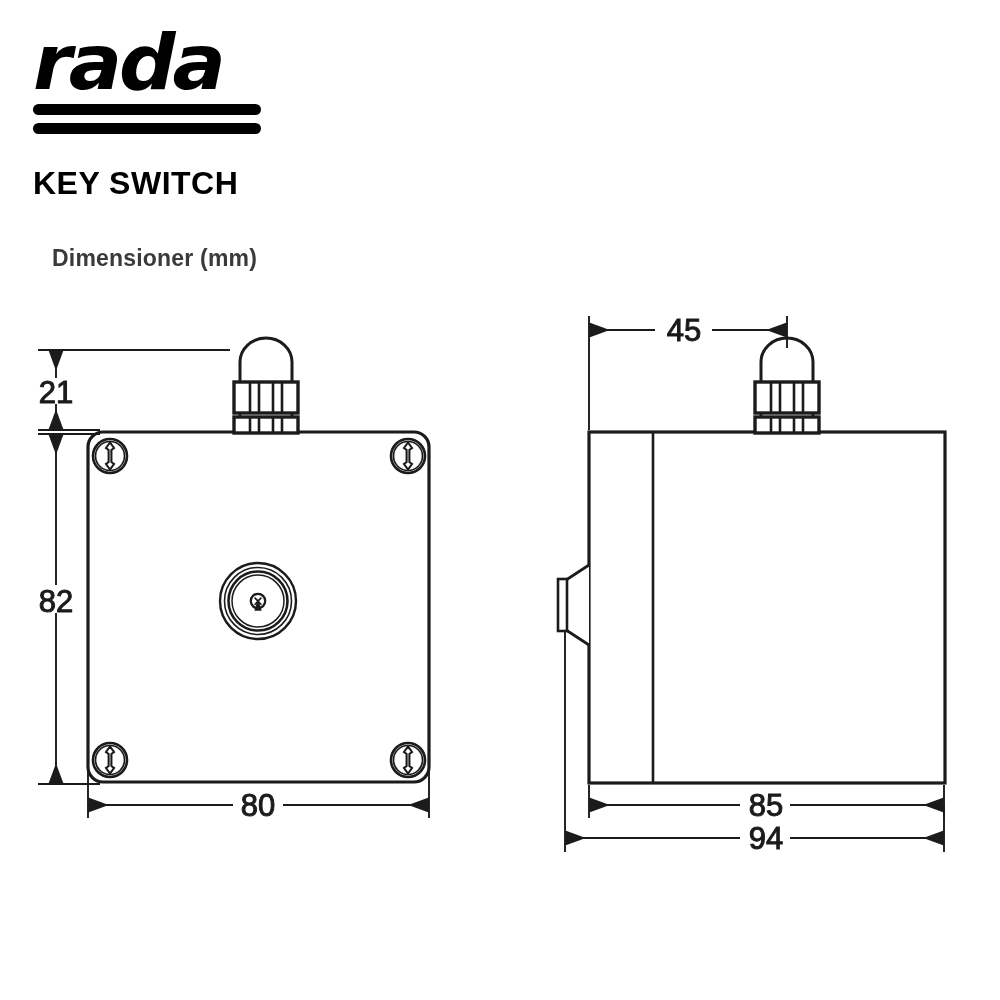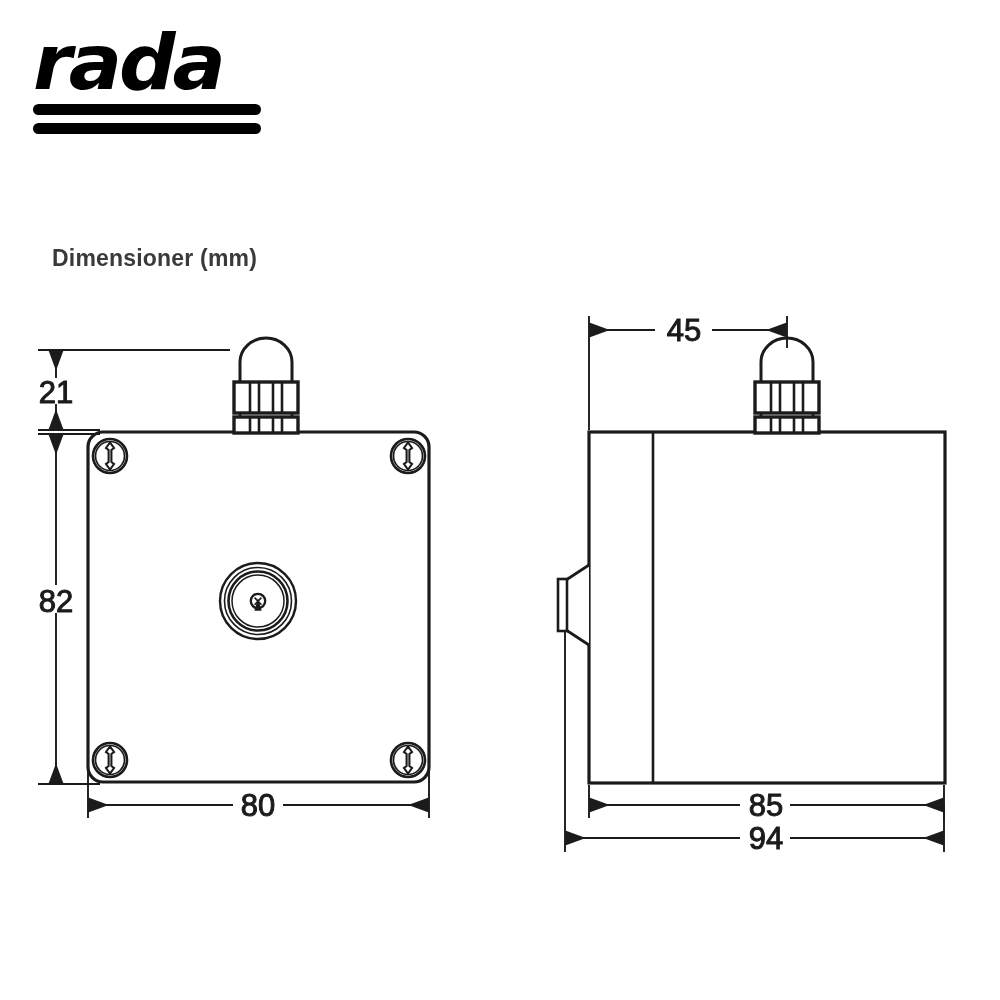--- a/index.html
+++ b/index.html
@@ -99,20 +99,21 @@
 <div id="page">
 
   <div class="brand-block">
     <span class="brand-wordmark">rada</span>
     <div class="brand-bars">
       <div class="brand-bar"></div>
       <div class="brand-bar"></div>
     </div>
   </div>
 
+  <div class="product-title">KEY SWITCH</div>
 
   <div class="section-heading">Dimensioner (mm)</div>
 
   <svg class="drawing-svg" viewBox="0 0 1000 1000">
 
     <defs>
       <marker id="arrEnd" viewBox="0 0 12 10" refX="11" refY="5" markerWidth="11" markerHeight="9" orient="auto-start-reverse">
         <path d="M 0 5 L 12 0.6 L 12 9.4 Z" fill="#1b1b1b"></path>
       </marker>
       <marker id="arrStart" viewBox="0 0 12 10" refX="11" refY="5" markerWidth="11" markerHeight="9" orient="auto-start-reverse">

